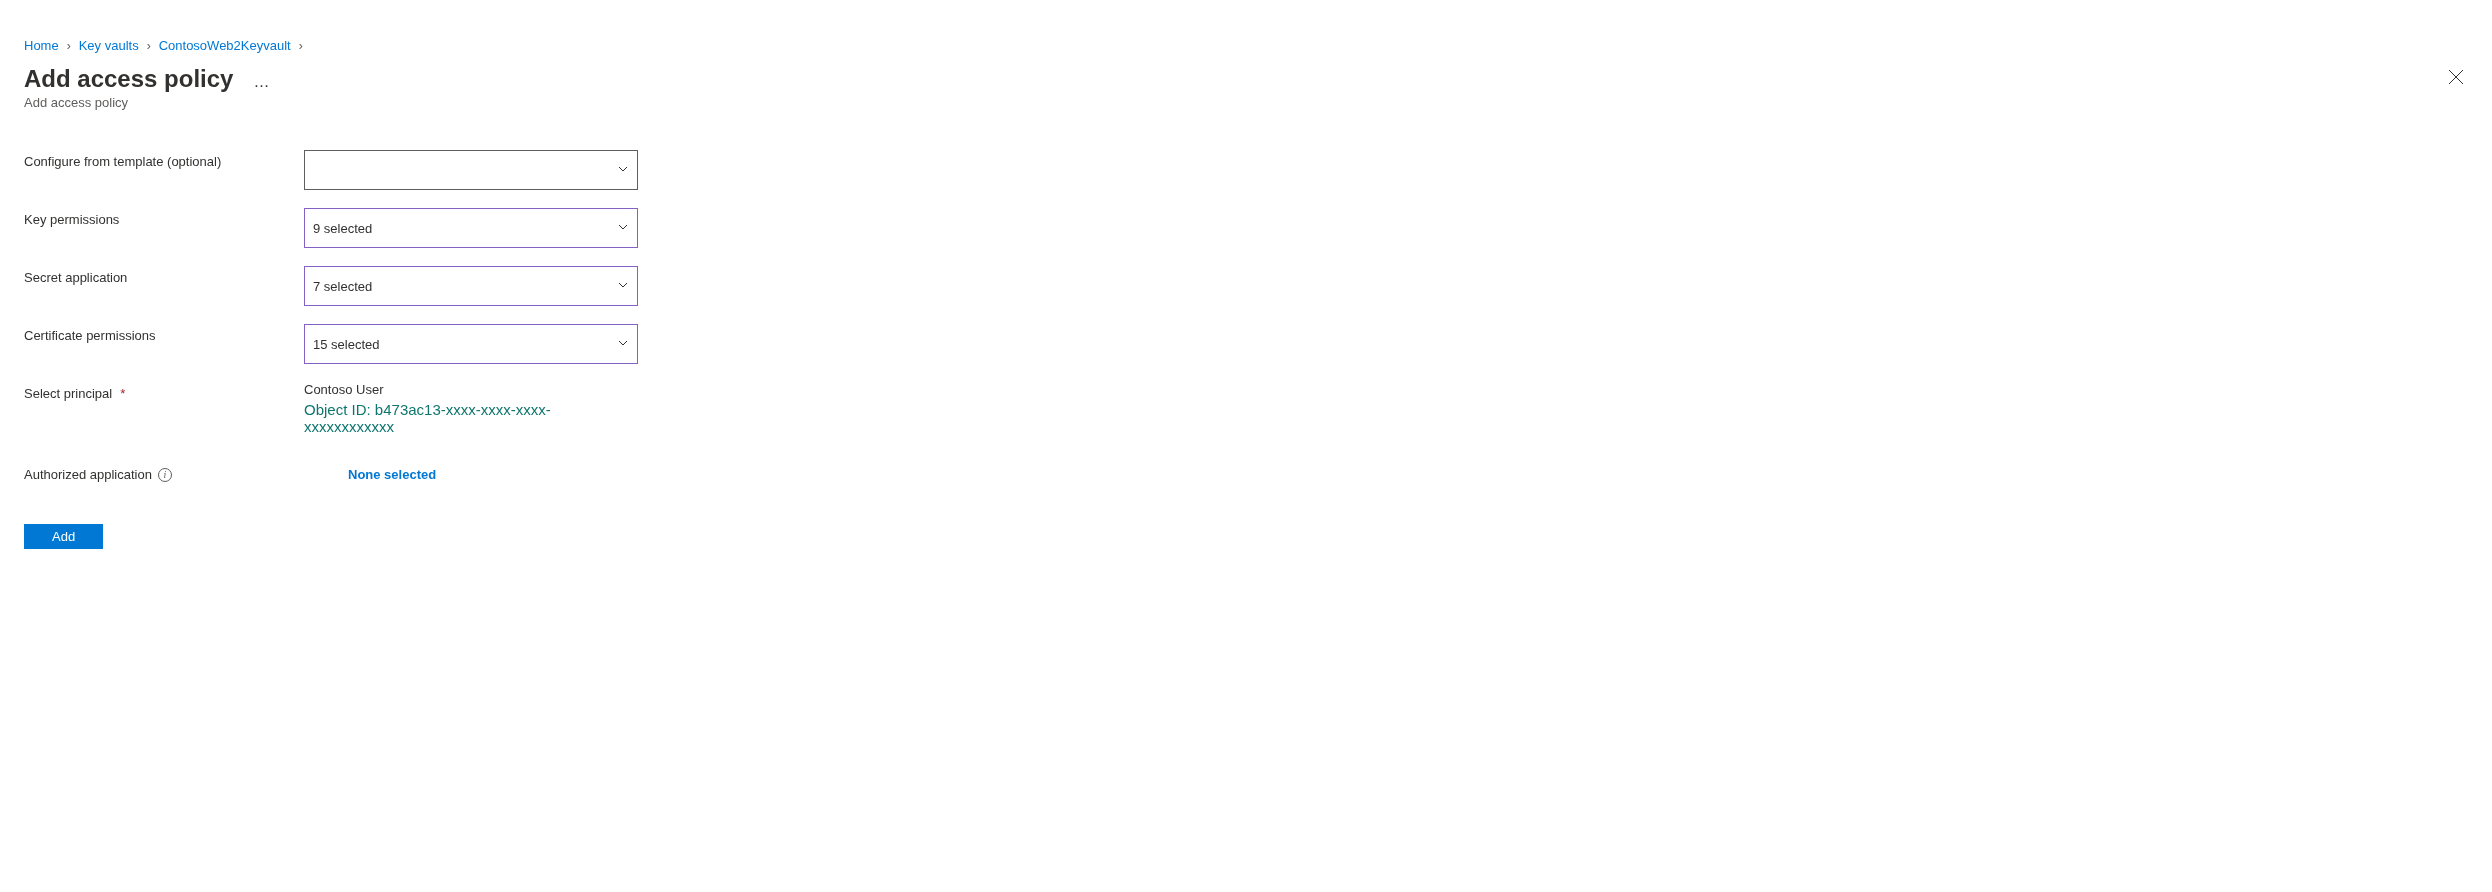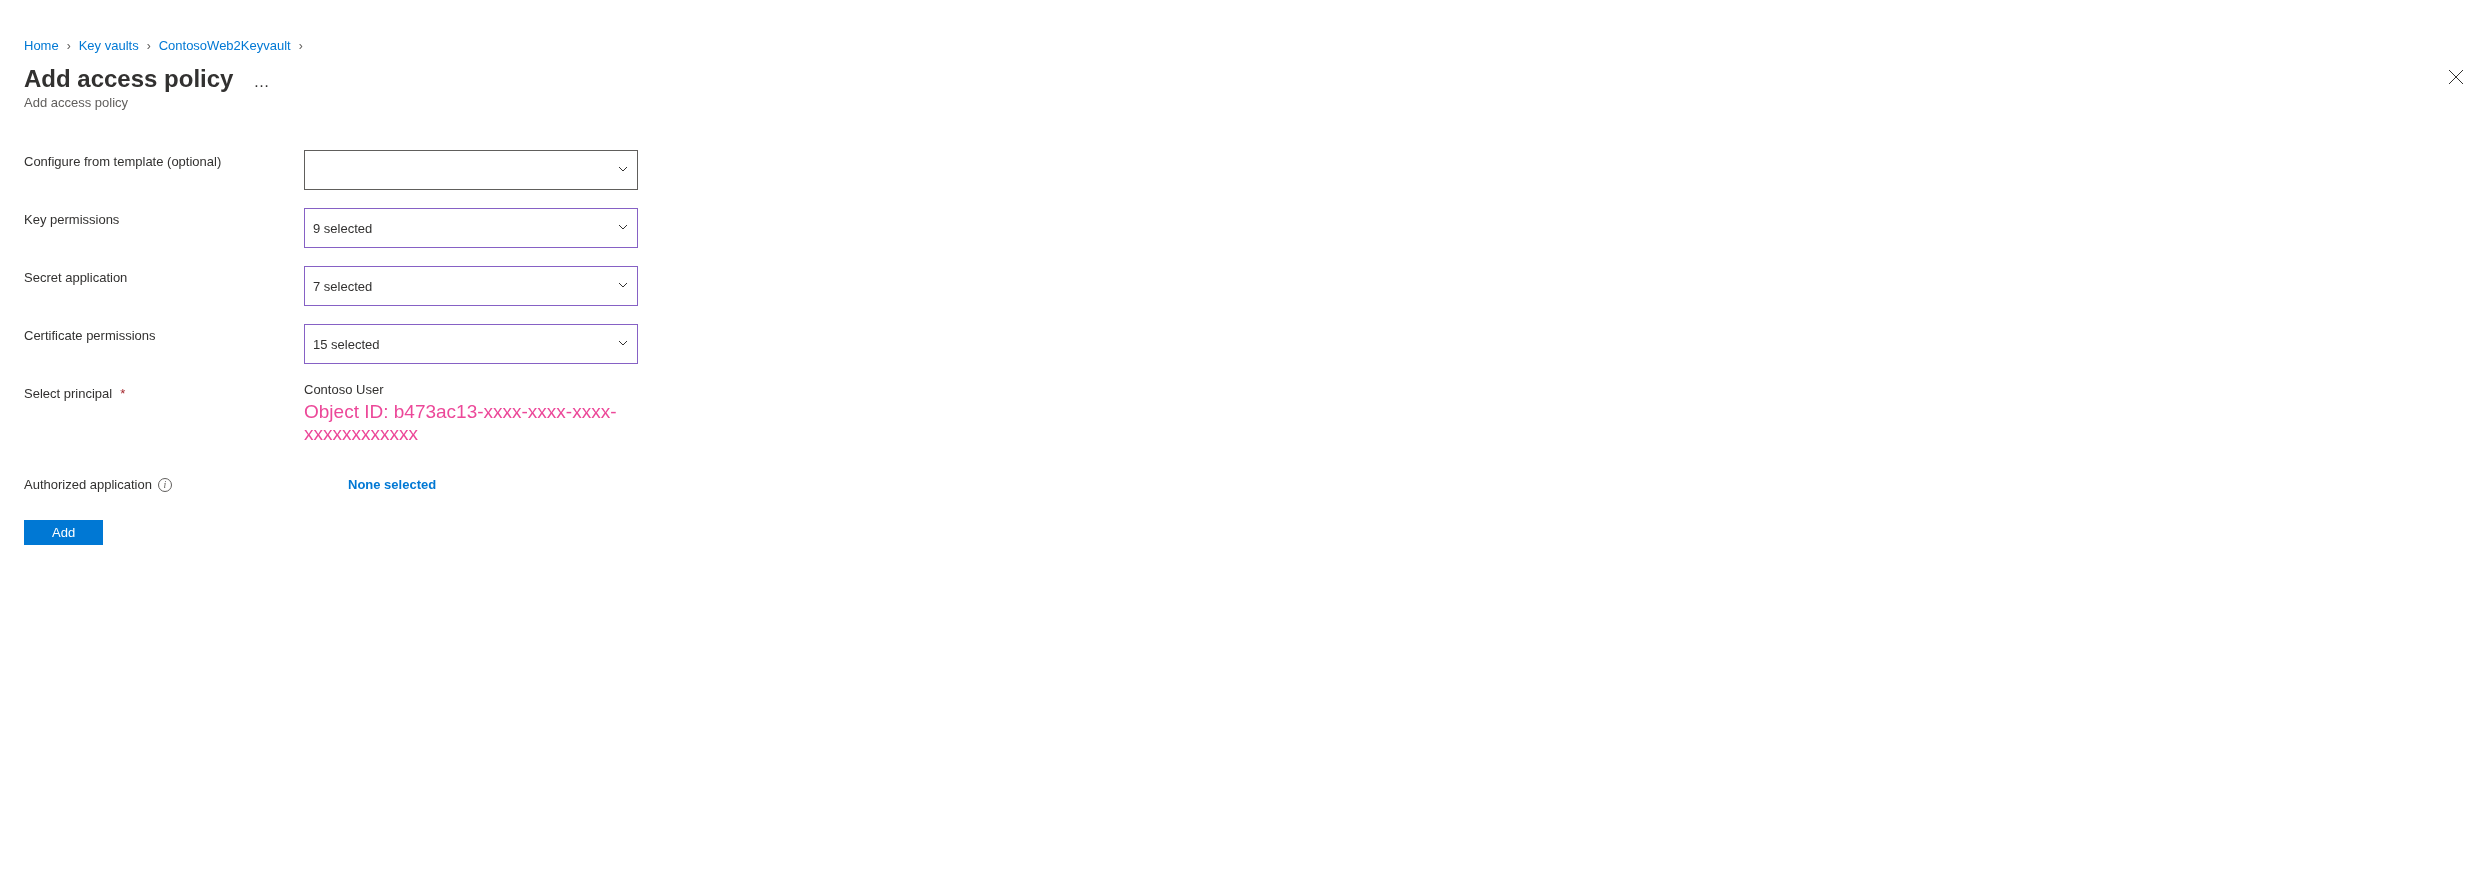--- a/index.html
+++ b/index.html
@@ -121,33 +121,33 @@
     .select-box .chev svg { width: 12px; height: 12px; }
     .principal-block {
       padding-top: 0px;
     }
     .principal-name {
       font-size: 13px;
       color: #323130;
       margin-bottom: 4px;
     }
     .principal-objectid {
-      font-size: 19px;
-      color: #ec4899;
+      font-size: 15px;
+      color: #0f766e;
       cursor: pointer;
     }
     .link-text {
       font-size: 13px;
       color: #0078d4;
       cursor: pointer;
       padding-top: 4px;
       font-weight: bold;
     }
     .add-button {
-      margin-top: 10px;
+      margin-top: 24px;
       background: #0078d4;
       color: #ffffff;
       border: none;
       padding: 5px 28px;
       font-size: 13px;
       cursor: pointer;
       font-family: inherit;
     }
   </style>
 </head>

